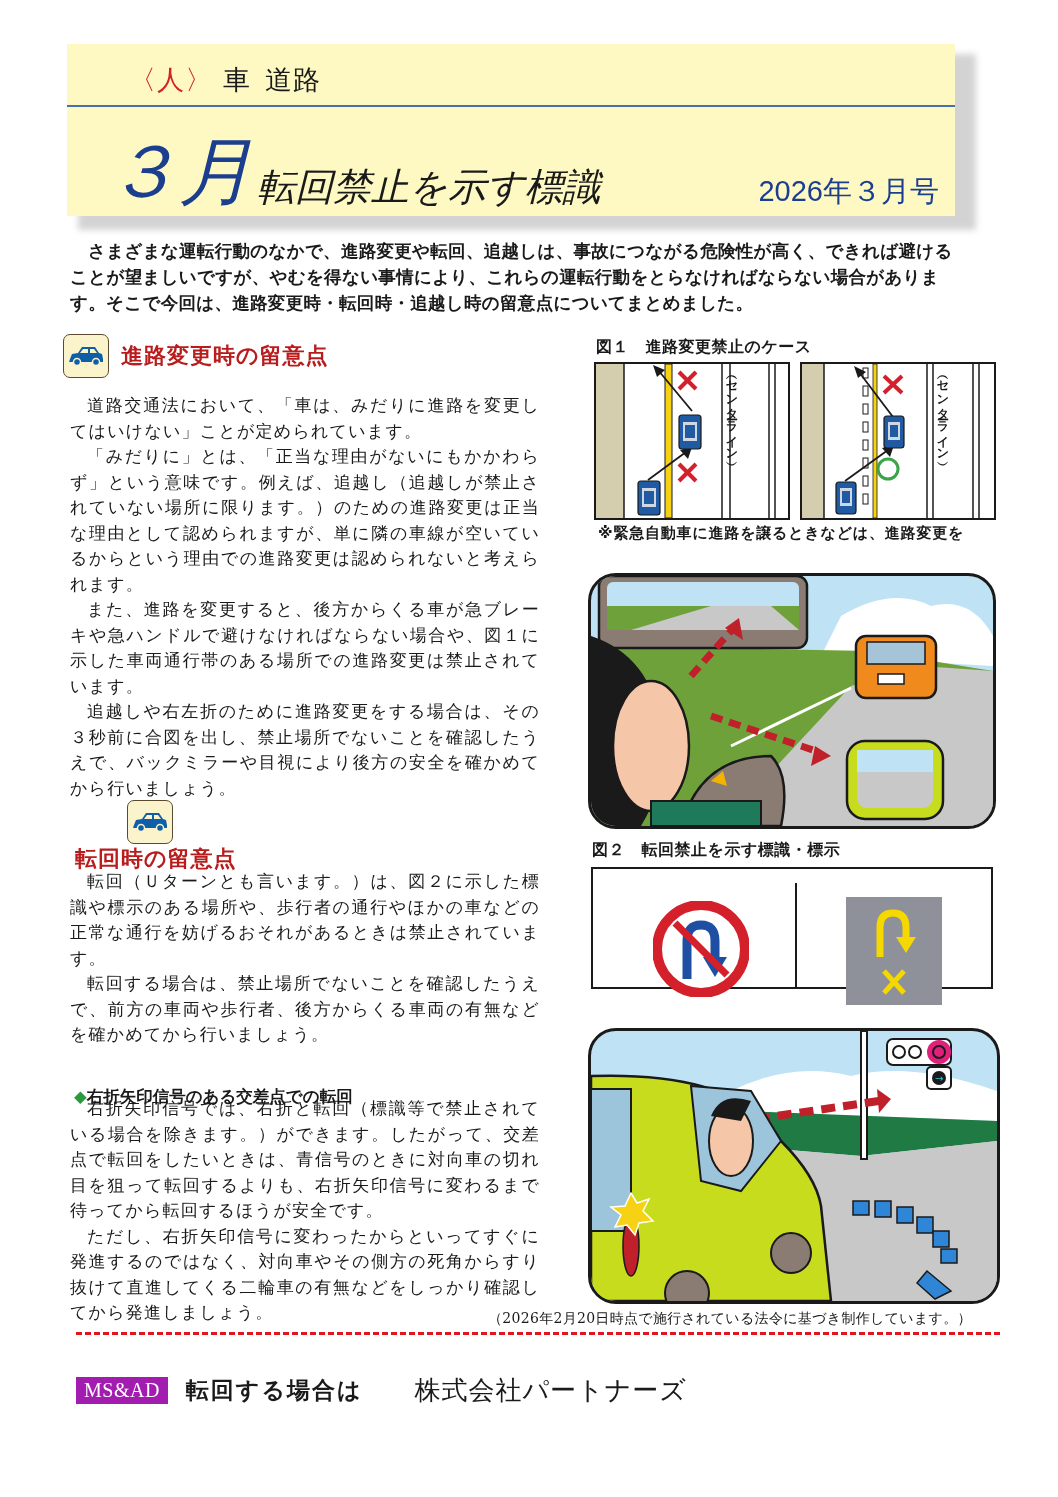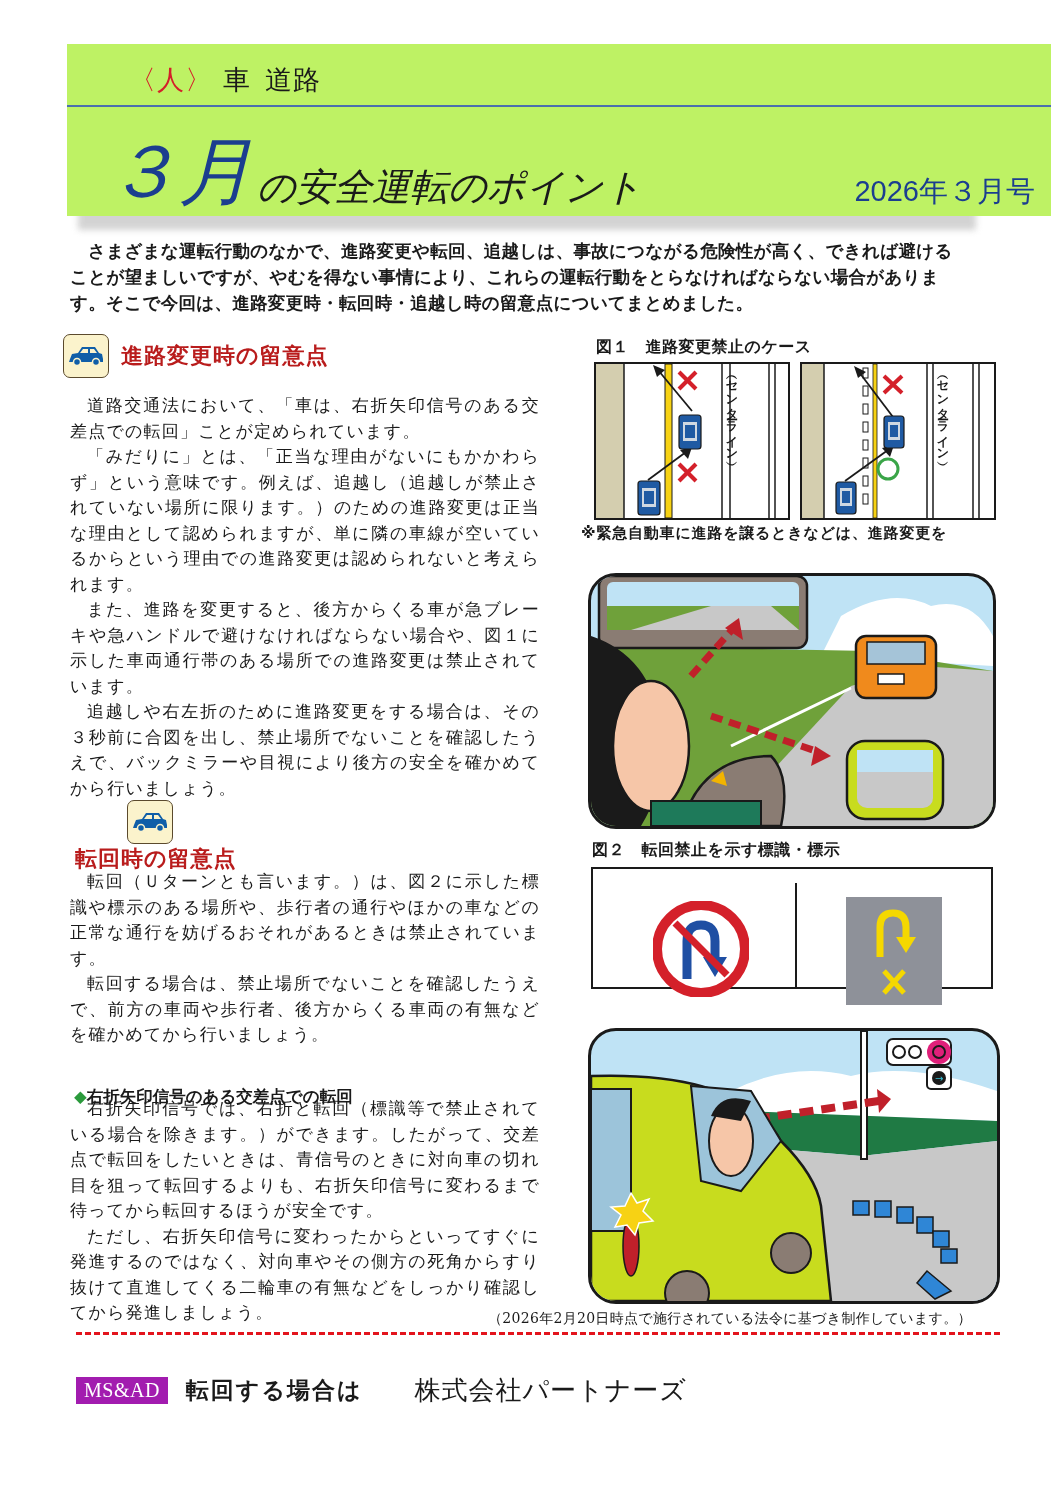--- a/index.html
+++ b/index.html
@@ -1,21 +1,21 @@
 <!DOCTYPE html>
 <html><head>
 <meta charset="utf-8">
 <style>
   html, body { margin:0; padding:0; background:#ffffff; }
   body { width:1058px; height:1497px; position:relative; overflow:hidden;
          font-family:"DejaVu Serif","Liberation Serif",serif; color:#1a1a1a; }
 
   
   .hdr-shadow { position:absolute; left:78px; top:54px; width:898px; height:176px; background:#c9c9c9; filter:blur(3px); opacity:.8; }
-  .hdr { position:absolute; left:67px; top:44px; width:984px; height:172px; background:#bef264; }
+  .hdr { position:absolute; left:67px; top:44px; width:888px; height:172px; background:#fef9c3; }
   .hdr-line { position:absolute; left:0; right:0; top:61px; height:2px; background:#4a6fae; }
   .hdr-top { position:absolute; left:62px; top:18px; font-family:"DejaVu Sans","Liberation Sans",sans-serif; font-size:27px; color:#1a1a1a; letter-spacing:1px; }
   .hdr-top .red { color:#d4202a; margin-right:10px; }
   .hdr-top .gap { display:inline-block; width:14px; }
   .hdr-big { position:absolute; left:38px; top:88px; font-family:"DejaVu Sans","Liberation Sans",sans-serif; font-style:italic; color:#1b3e8f; font-size:74px; line-height:78px; }
   .hdr-sub { position:absolute; left:190px; top:118px; font-family:"DejaVu Sans","Liberation Sans",sans-serif; font-style:italic; font-size:38px; color:#1a1a1a; }
   .hdr-issue { position:absolute; right:16px; top:128px; font-family:"Liberation Sans","DejaVu Sans",sans-serif; font-size:29px; color:#1b3e8f; }
 
   
   .intro { position:absolute; left:70px; top:238px; width:890px; font-family:"DejaVu Sans","Liberation Sans",sans-serif; font-weight:bold; font-size:17.5px; line-height:26px; letter-spacing:.3px; text-indent:18px; }
@@ -26,21 +26,21 @@
   .sec-title { margin-left:12px; font-family:"DejaVu Sans","Liberation Sans",sans-serif; font-weight:bold; font-size:22px; color:#b91c1c; letter-spacing:1px; }
 
   .body-txt { position:absolute; left:70px; width:470px; font-size:17px; line-height:25.5px; letter-spacing:1.2px; text-align:justify; }
   .body-txt p { margin:0; text-indent:17px; }
 
   .sub-h { position:absolute; left:74px; top:1073px; font-family:"DejaVu Sans","Liberation Sans",sans-serif; font-weight:bold; font-size:16.5px;margin-top:13px; }
   .sub-h .dia { color:#2b9a3c; }
 
   
   .fig-cap { position:absolute; font-family:"DejaVu Sans","Liberation Sans",sans-serif; font-weight:bold; font-size:16px; letter-spacing:.5px; }
-  .note { position:absolute; left:581px; top:524px; font-family:"DejaVu Sans","Liberation Sans",sans-serif; font-weight:bold; font-size:15px; line-height:19px; letter-spacing:.8px; }
+  .note { position:absolute; left:598px; top:524px; font-family:"DejaVu Sans","Liberation Sans",sans-serif; font-weight:bold; font-size:15px; line-height:19px; letter-spacing:.8px; }
 
   .fig1 { position:absolute; top:362px; width:192px; height:154px; border:2px solid #1a1a1a; background:#fff; overflow:hidden; }
   .illus { position:absolute; border:3px solid #1a1a1a; border-radius:28px; overflow:hidden; }
 
   .fig2 { position:absolute; left:591px; top:867px; width:398px; height:118px; border:2px solid #1a1a1a; }
   .fig2-lab { position:absolute; top:6px; font-family:"DejaVu Sans","Liberation Sans",sans-serif; font-weight:bold; font-size:16px;margin-top:40px; }
   .fig2-div { position:absolute; left:202px; top:16px; width:2px; height:120px; background:#1a1a1a; height:118px; top:14px; height:104px; }
 
   .law-note { position:absolute; left:488px; top:1310px; font-size:14px; letter-spacing:.3px; }
   .dash-line { position:absolute; left:76px; top:1332px; width:924px; height:0; border-top:3px dashed #e3141d; }
@@ -53,39 +53,39 @@
 </head>
 <body>
 
 <div class="hdr-shadow"></div>
 <div class="hdr">
   <div class="hdr-top">
     <span class="red">〈人〉</span><span>車</span><span class="gap"></span><span>道路</span>
   </div>
   <div class="hdr-line"></div>
   <div class="hdr-big">３月</div>
-  <div class="hdr-sub">の安全運転のポイント</div>
+  <div class="hdr-sub">転回禁止を示す標識</div>
   <div class="hdr-issue">2026年３月号</div>
 </div>
 
 <div class="intro">さまざまな運転行動のなかで、進路変更や転回、追越しは、事故につながる危険性が高く、できれば避けることが望ましいですが、やむを得ない事情により、これらの運転行動をとらなければならない場合があります。そこで今回は、進路変更時・転回時・追越し時の留意点についてまとめました。</div>
 
 <div class="sec-h" style="top:334px;">
   <div class="car-badge">
     <svg width="36" height="22" viewBox="0 0 36 22">
         <path d="M2 14 L4 9 L10 8 L14 2 L27 2 L31 8 L34 9 L35 14 L35 17 L1 17 Z" fill="#0f5ea8"></path>
         <path d="M15 4 L20 4 L20 8 L12 8 Z M22 4 L26 4 L29 8 L22 8 Z" fill="#fbf3cc"></path>
         <circle cx="9" cy="17" r="3.5" fill="#0f5ea8" stroke="#fbf3cc" stroke-width="1.5"></circle>
         <circle cx="28" cy="17" r="3.5" fill="#0f5ea8" stroke="#fbf3cc" stroke-width="1.5"></circle>
       </svg>
   </div>
   <div class="sec-title">進路変更時の留意点</div>
 </div>
 <div class="body-txt" style="top:393px;">
-  <p>道路交通法において、「車は、右折矢印信号のある交差点での転回」ことが定められています。</p>
+  <p>道路交通法において、「車は、みだりに進路を変更してはいけない」ことが定められています。</p>
   <p>「みだりに」とは、「正当な理由がないにもかかわらず」という意味です。例えば、追越し（追越しが禁止されていない場所に限ります。）のための進路変更は正当な理由として認められますが、単に隣の車線が空いているからという理由での進路変更は認められないと考えられます。</p>
   <p>また、進路を変更すると、後方からくる車が急ブレーキや急ハンドルで避けなければならない場合や、図１に示した車両通行帯のある場所での進路変更は禁止されています。</p>
   <p>追越しや右左折のために進路変更をする場合は、その３秒前に合図を出し、禁止場所でないことを確認したうえで、バックミラーや目視により後方の安全を確かめてから行いましょう。</p>
 </div>
 
 <div class="sec-h" style="top:800px;flex-direction:column;">
   <div class="car-badge">
     <svg width="36" height="22" viewBox="0 0 36 22">
         <path d="M2 14 L4 9 L10 8 L14 2 L27 2 L31 8 L34 9 L35 14 L35 17 L1 17 Z" fill="#0f5ea8"></path>
         <path d="M15 4 L20 4 L20 8 L12 8 Z M22 4 L26 4 L29 8 L22 8 Z" fill="#fbf3cc"></path>

